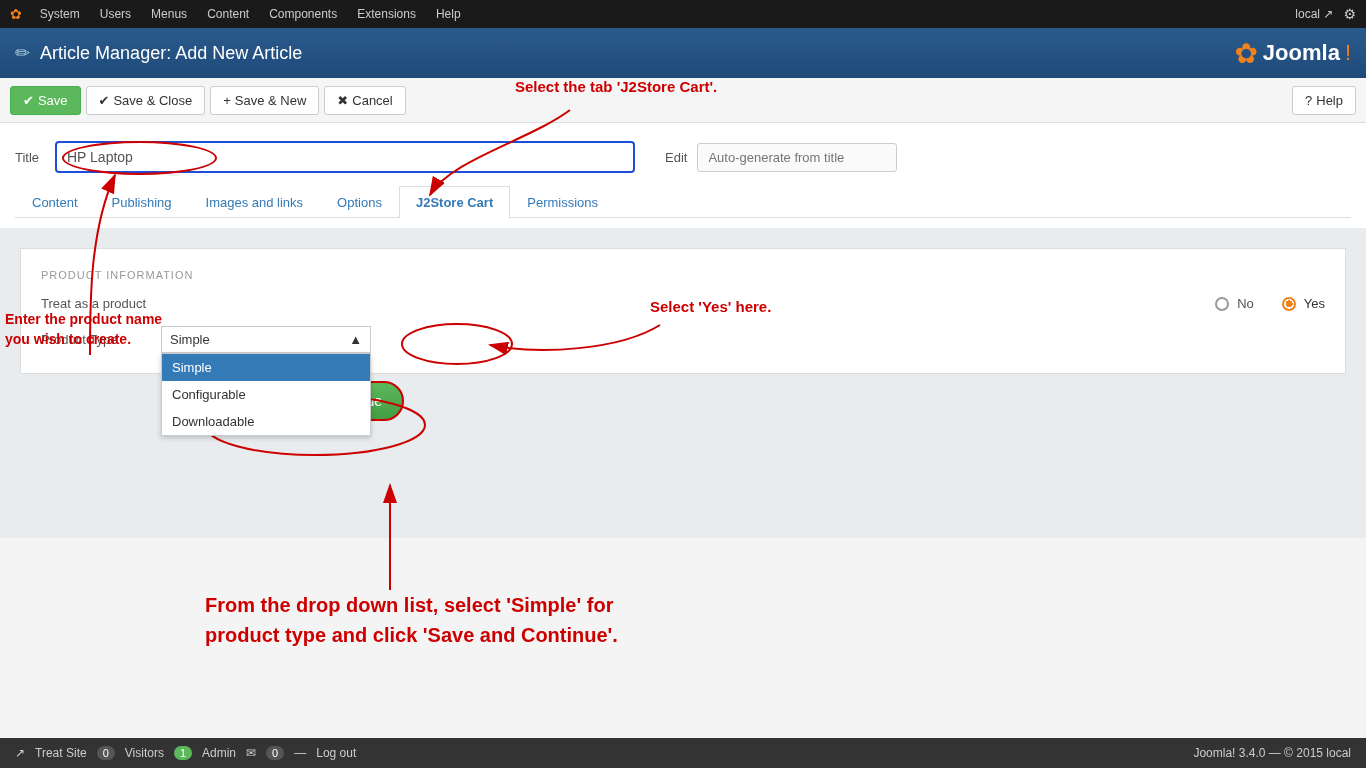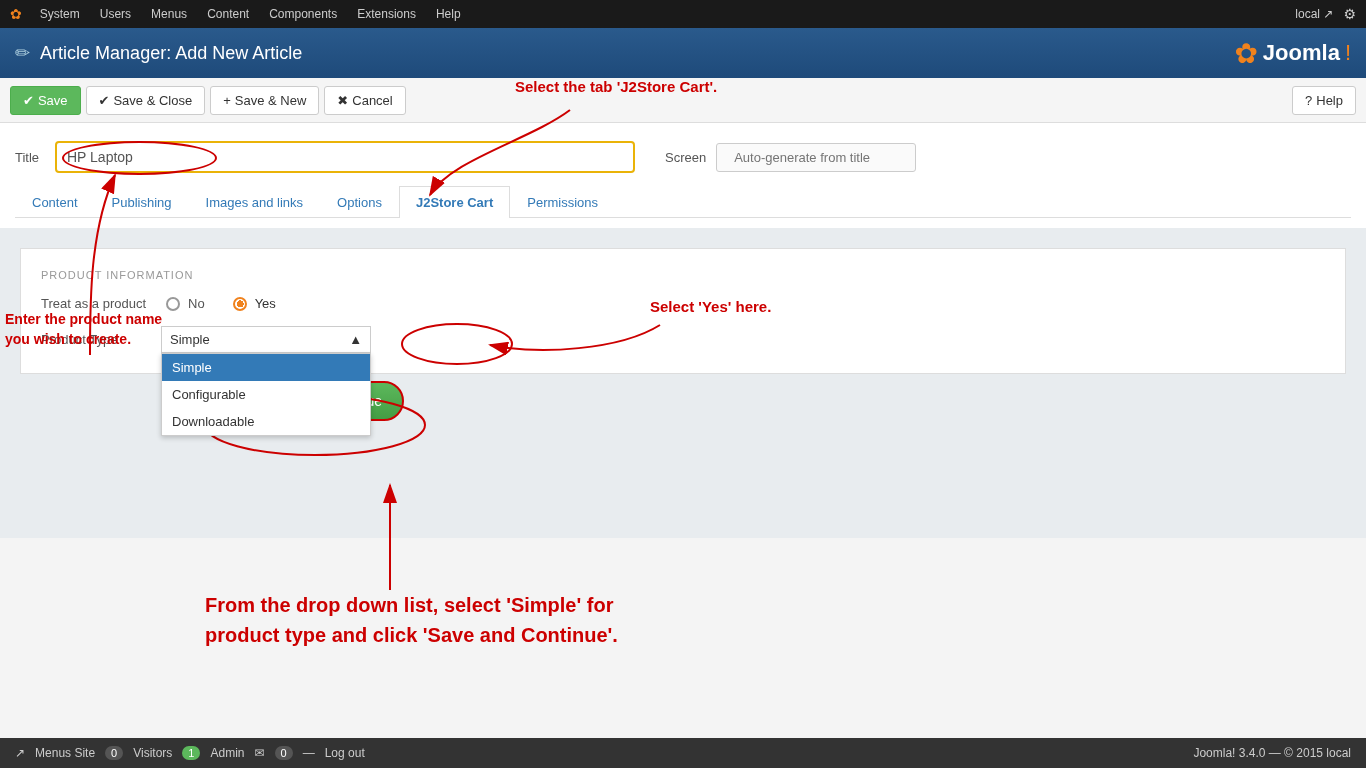--- a/index.html
+++ b/index.html
@@ -66,32 +66,32 @@
     }
 
     .title-row {
       display: flex;
       align-items: center;
       gap: 10px;
       padding: 8px 0;
     }
     .title-label { color: #555; font-size: 13px; width: 30px; }
     .title-input {
-      border: 2px solid #eab308;
+      border: 2px solid #1d4ed8;
       border-radius: 4px;
       padding: 6px 10px;
       font-size: 14px;
       width: 580px;
       color: #555;
     }
     .alias-label { color: #555; font-size: 13px; margin-left: 20px; }
     .alias-input {
       border: 1px solid #ccc;
       border-radius: 3px;
-      padding: 6px 17px;
+      padding: 6px 10px;
       font-size: 13px;
       width: 200px;
       color: #999;
       background: #fafafa;
     }
 
     
     .tabs {
       display: flex;
       border-bottom: 1px solid #ddd;
@@ -135,20 +135,21 @@
       letter-spacing: 1px;
       text-transform: uppercase;
       margin-bottom: 15px;
     }
 
     .treat-row {
       display: flex;
       align-items: center;
       gap: 20px;
       margin-bottom: 15px;
+      justify-content: space-between;
     }
     .treat-label { color: #555; font-size: 13px; }
     .radio-group { display: flex; align-items: center; gap: 28px; }
     .radio-option { display: flex; align-items: center; gap: 5px; font-size: 13px; color: #555; }
     .radio-yes { color: #333; font-size: 13px; }
 
     
     .radio-circle-no { width: 14px; height: 14px; border-radius: 50%; border: 2px solid #999; display: inline-block; margin-right: 3px; }
     .radio-circle-yes { width: 14px; height: 14px; border-radius: 50%; border: 2px solid #f0821d; background: radial-gradient(circle, #f0821d 50%, white 50%); display: inline-block; margin-right: 3px; }
 
@@ -360,21 +361,21 @@
         <span>Help</span>
       </button>
     </div>
   </div>
 
   <div class="main-content">
 
     <div class="title-row">
       <span class="title-label">Title</span>
       <input class="title-input" type="text" value="HP Laptop" style="">
-      <span class="alias-label">Screen</span>
+      <span class="alias-label">Edit</span>
       <input class="alias-input" type="text" placeholder="Auto-generate from title" style="">
     </div>
 
     <div class="tabs">
       <div class="tab">Content</div>
       <div class="tab">Publishing</div>
       <div class="tab">Images and links</div>
       <div class="tab">Options</div>
       <div class="tab active j2store">J2Store Cart</div>
       <div class="tab">Permissions</div>
@@ -456,21 +457,21 @@
     <span>you wish to create.</span>
   </div>
   <div class="arrow-text-4">
     <span>From the drop down list, select 'Simple' for</span><br>
     <span>product type and click 'Save and Continue'.</span>
   </div>
 
   <div class="status-bar">
     <div class="left">
       <span>↗</span>
-      <span>Menus Site</span>
+      <span>Treat Site</span>
       <span class="badge">0</span>
       <span>Visitors</span>
       <span class="badge green">1</span>
       <span>Admin</span>
       <span>✉</span>
       <span class="badge">0</span>
       <span>—</span>
       <span>Log out</span>
     </div>
     <div>

